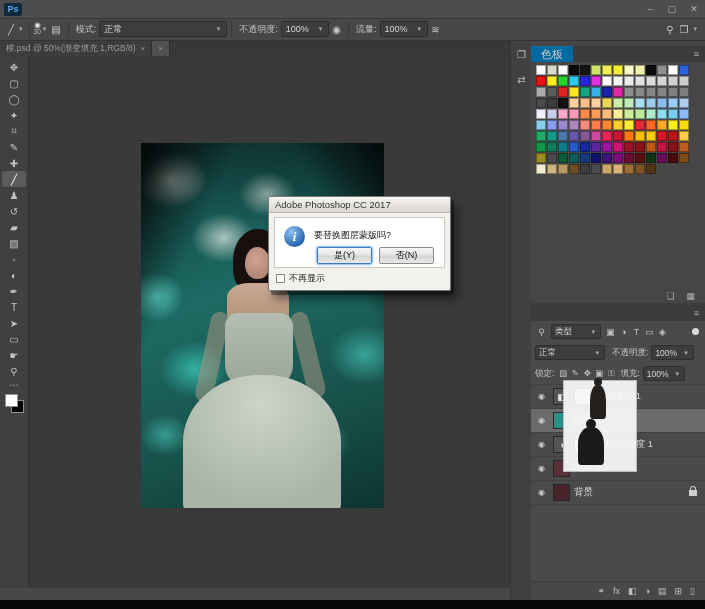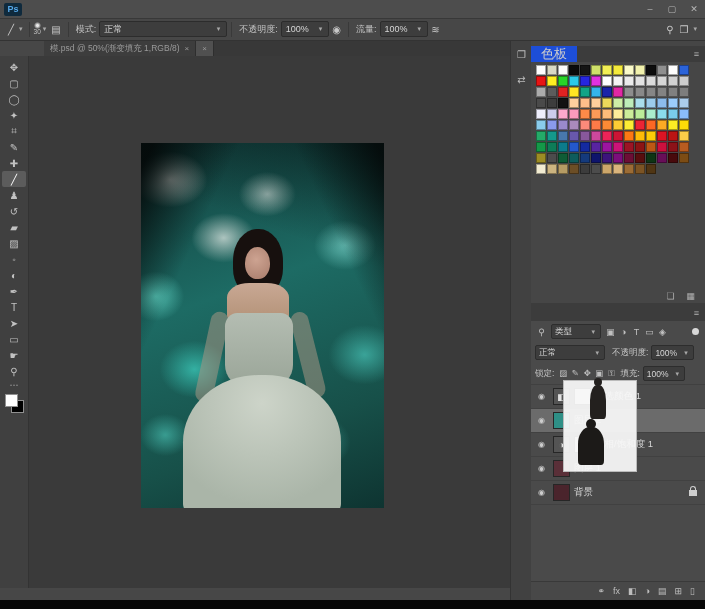--- a/index.html
+++ b/index.html
@@ -18,21 +18,21 @@
   .caret{font-size:7px;color:#a8a8a8;padding:0 2px;}
   .opt-sep{width:1px;height:15px;background:#393939;margin:0 4px;}
   .opt-select{height:14px;background:#3d3d3d;border:1px solid #2c2c2c;display:flex;align-items:center;padding:0 4px;gap:8px;border-radius:2px;color:#d5d5d5;}
   .opt-label{color:#c2c2c2;padding:0 3px;}
   .brush-preview{display:flex;flex-direction:column;align-items:center;line-height:1;color:#ddd;}
   .brush-dot{width:7px;height:7px;border-radius:50%;background:radial-gradient(circle,#e8e8e8 20%,rgba(230,230,230,0) 75%);}
   .brush-size{font-size:6.5px;color:#c0c0c0;}
   .opt-right{margin-left:auto;display:flex;align-items:center;padding-right:6px;}
 
   
-  .tabbar{position:absolute;left:0;top:41px;width:510px;height:15px;background:#383838;display:flex;align-items:stretch;z-index:5;margin-left:44px;}
+  .tabbar{position:absolute;left:0;top:41px;width:510px;height:15px;background:#383838;display:flex;align-items:stretch;z-index:5;}
   .tab{display:flex;align-items:center;padding:0 6px;font-size:8.5px;background:#3d3d3d;color:#9a9a9a;border-right:1px solid #2e2e2e;gap:5px;white-space:nowrap;overflow:hidden;}
   .tab.active{background:#505050;color:#d8d8d8;}
   .tab-close{font-size:8px;color:#9a9a9a;}
 
   
   .toolbar{position:absolute;left:0;top:56px;width:28px;bottom:21px;background:#404040;border-right:1px solid #333;display:flex;flex-direction:column;align-items:center;padding-top:3px;z-index:5;}
   .tool{width:24px;height:16px;display:flex;align-items:center;justify-content:center;font-size:10px;color:#c2c2c2;flex:0 0 auto;}
   .tool.sel{background:#5c5c5c;border-radius:2px;color:#ffffff;}
   .more-dots{font-size:9px;color:#c2c2c2;margin:1px 0;}
   .fgbg{position:relative;width:19px;height:19px;margin-top:3px;flex:0 0 auto;}
@@ -70,21 +70,21 @@
   .status-zoom{margin-left:18px;}
   .status-doc{margin-left:24px;}
   .status-arrow{margin-left:40px;font-size:8px;color:#a8a8a8;}
   .black-strip{position:absolute;left:0;right:0;bottom:0;height:9px;background:#060606;z-index:6;}
 
   
   .dock{position:absolute;left:510px;top:41px;width:21px;bottom:9px;background:#414141;border-left:1px solid #333;display:flex;flex-direction:column;align-items:center;padding-top:8px;gap:14px;font-size:10px;color:#bdbdbd;z-index:5;}
   .panels{position:absolute;left:531px;top:41px;width:174px;bottom:9px;background:#464646;z-index:5;}
 
   .swatches-header{position:absolute;left:0;top:5px;right:0;height:16px;background:#3c3c3c;display:flex;align-items:stretch;}
-  .panel-tab{padding:0 10px;font-size:13px;display:flex;align-items:center;background:#1d4ed8;color:#cccccc;}
+  .panel-tab{padding:0 10px;font-size:11px;display:flex;align-items:center;background:#0369a1;color:#cccccc;}
   .panel-menu{margin-left:auto;padding-right:6px;font-size:9px;color:#b5b5b5;display:flex;align-items:center;}
   .swatch-grid{position:absolute;left:5px;top:24px;display:grid;grid-template-columns:repeat(14,10px);gap:1px;}
   .swatch{width:10px;height:10px;border:1px solid rgba(0,0,0,.35);box-sizing:border-box;}
   .collapse-icons{position:absolute;right:10px;top:250px;display:flex;gap:12px;font-size:9px;color:#b0b0b0;}
 
   .layers-tabs{position:absolute;left:0;top:262px;right:0;height:18px;display:flex;align-items:flex-end;background:#3c3c3c;padding-left:2px;}
   .ltab{padding:2px 8px 3px;font-size:9px;color:#b2b2b2;background:#434343;margin-right:1px;}
   .ltab.active{background:#535353;color:#e2e2e2;}
   .ltab-menu{margin-left:auto;padding:0 6px 3px;font-size:9px;color:#b5b5b5;}
 
@@ -502,14 +502,27 @@
           <span>▯</span>
         </div>
     </div>
   </div>
 
   <div class="ghost">
     <span class="gfig1"></span>
     <span class="gfig2"></span>
   </div>
 
+  <div class="dialog">
+    <div class="dlg-title">Adobe Photoshop CC 2017</div>
+    <div class="dlg-panel">
+      <span class="dlg-icon">i</span>
+      <span class="dlg-msg">要替换图层蒙版吗?</span>
+      <span class="dlg-btn dlg-yes">是(Y)</span>
+      <span class="dlg-btn dlg-no">否(N)</span>
+    </div>
+    <span class="dlg-check">
+      <span class="checkbox"></span>
+      <span>不再显示</span>
+    </span>
+  </div>
 
 </div>
 
 </body></html>

